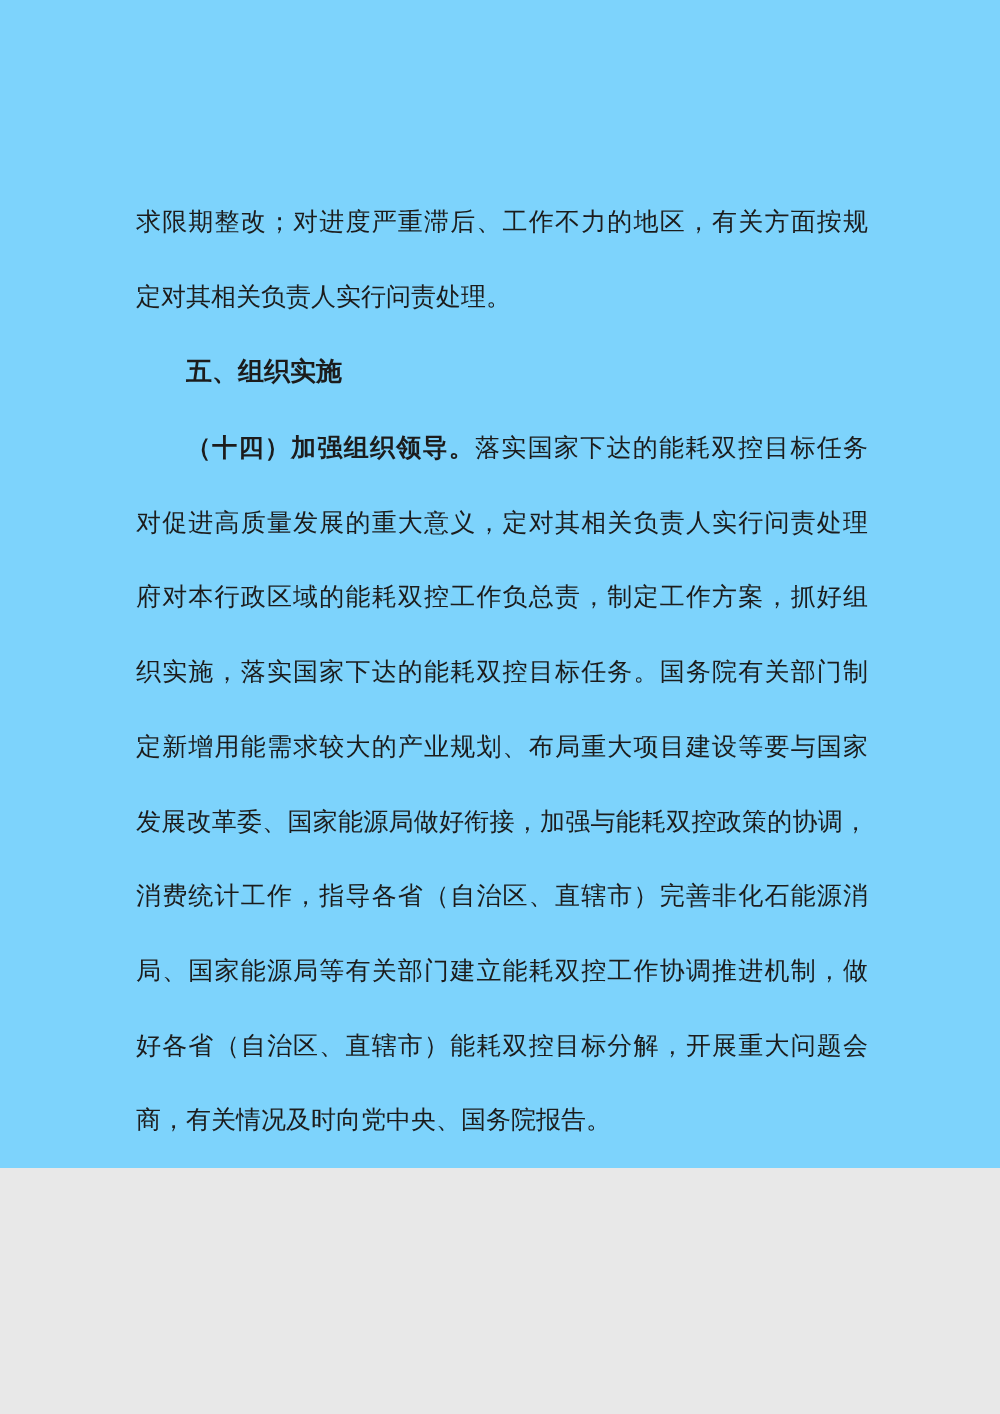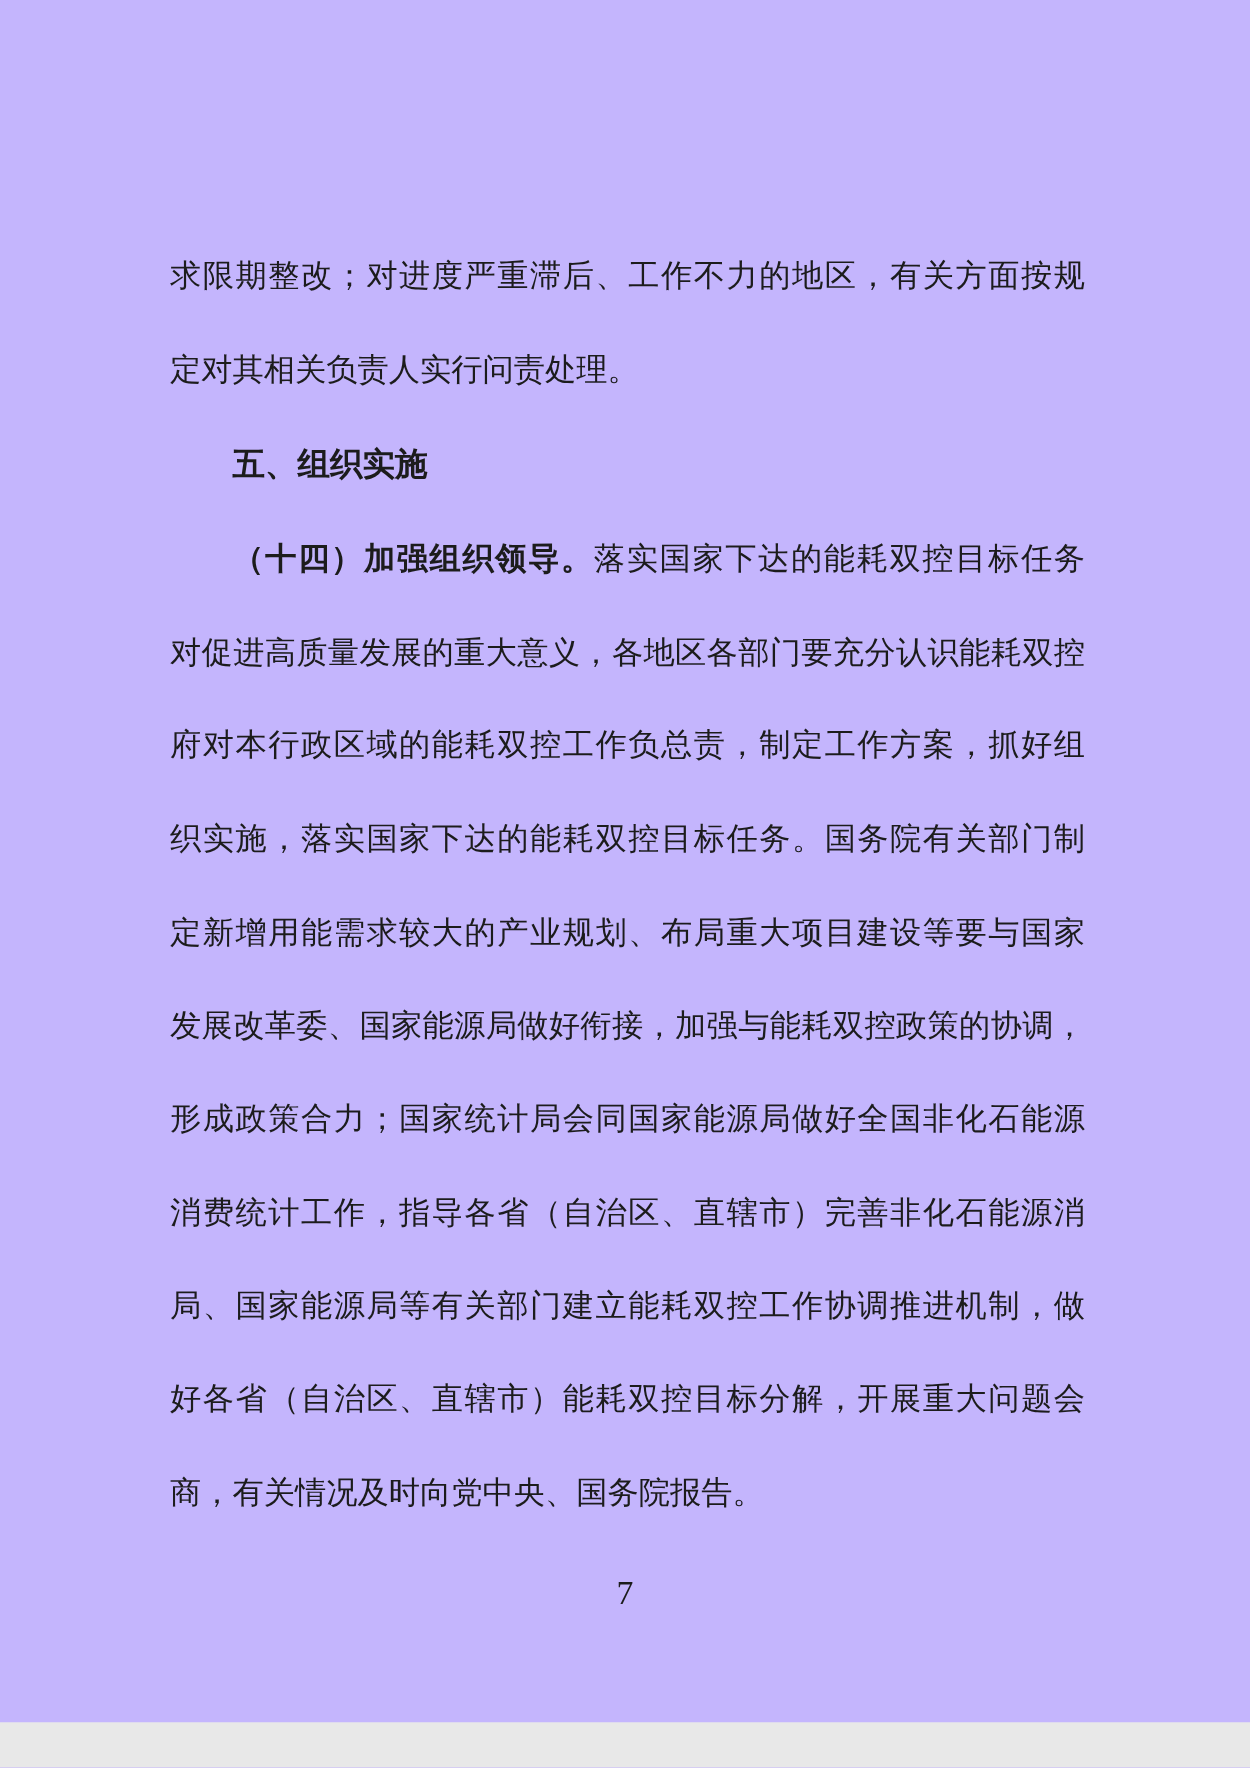--- a/index.html
+++ b/index.html
@@ -3,23 +3,23 @@
 <meta charset="utf-8">
 <style>
   html, body {
     margin: 0;
     padding: 0;
     background: #e8e8e8;
   }
   .page {
     position: relative;
     width: 1000px;
-    height: 1378px;
+    height: 1168px;
     margin: 0 auto;
-    background: #c4b5fd;
+    background: #7dd3fc;
     color: #1c1c1c;
     font-family: "Liberation Serif", "DejaVu Serif", serif;
     overflow: hidden;
   }
   .doc {
     position: absolute;
     top: 172px;
     left: 136px;
     width: 732px;
   }
@@ -71,26 +71,25 @@
 <div class="page">
 
   <div class="doc">
 
     <p class="line">求限期整改；对进度严重滞后、工作不力的地区，有关方面按规</p>
     <p class="line end">定对其相关负责人实行问责处理。</p>
 
     <p class="line heading indent">五、组织实施</p>
 
     <p class="line indent"><span class="lead">（十四）加强组织领导。</span><span>落实国家下达的能耗双控目标任务</span></p>
-    <p class="line">对促进高质量发展的重大意义，各地区各部门要充分认识能耗双控</p>
+    <p class="line">对促进高质量发展的重大意义，定对其相关负责人实行问责处理</p>
     <p class="line">府对本行政区域的能耗双控工作负总责，制定工作方案，抓好组</p>
     <p class="line">织实施，落实国家下达的能耗双控目标任务。国务院有关部门制</p>
     <p class="line">定新增用能需求较大的产业规划、布局重大项目建设等要与国家</p>
     <p class="line">发展改革委、国家能源局做好衔接，加强与能耗双控政策的协调，</p>
-    <p class="line">形成政策合力；国家统计局会同国家能源局做好全国非化石能源</p>
     <p class="line">消费统计工作，指导各省（自治区、直辖市）完善非化石能源消</p>
     <p class="line">局、国家能源局等有关部门建立能耗双控工作协调推进机制，做</p>
     <p class="line">好各省（自治区、直辖市）能耗双控目标分解，开展重大问题会</p>
     <p class="line end">商，有关情况及时向党中央、国务院报告。</p>
 
   </div>
 
   <div class="footer">7</div>
 
 </div>

